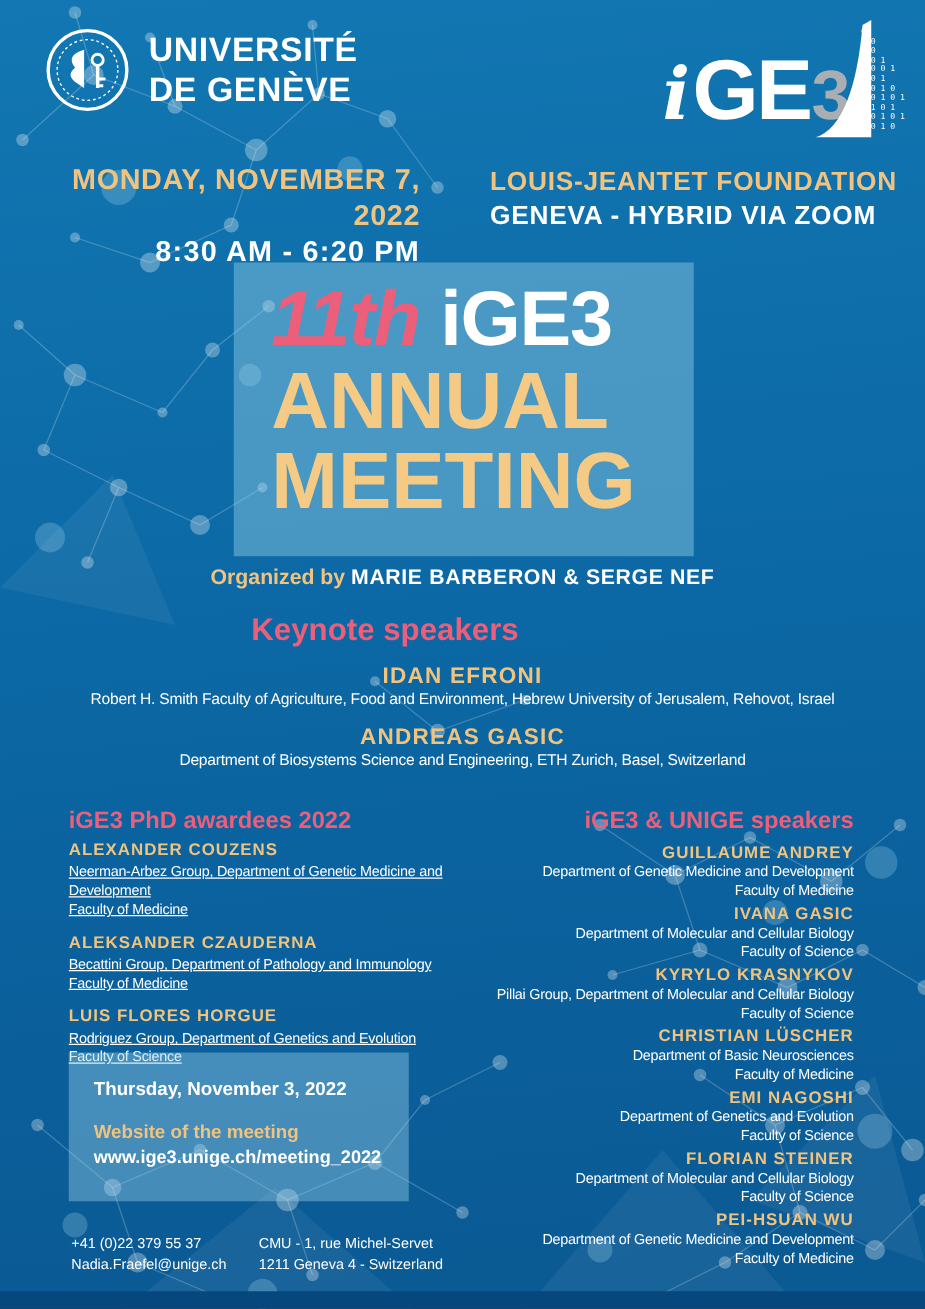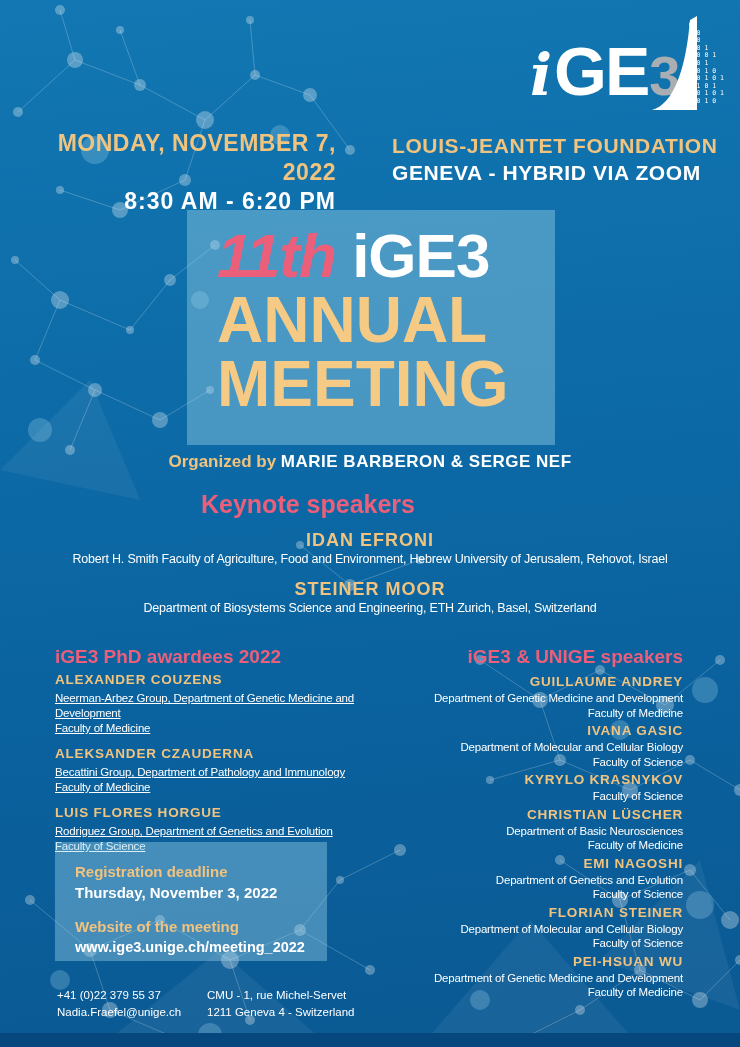--- a/index.html
+++ b/index.html
@@ -175,20 +175,35 @@
         <circle cx="200" cy="300" r="9"></circle>
       <circle cx="705" cy="690" r="13"></circle>
         <circle cx="620" cy="730" r="10"></circle>
       <circle cx="210" cy="1035" r="12"></circle>
         <circle cx="60" cy="980" r="10"></circle>
       <circle cx="700" cy="905" r="14"></circle>
         <circle cx="480" cy="1000" r="10"></circle>
     </g>
   </svg>
 
+  <div class="unige">
+    <svg width="72" height="72" viewBox="-40 -40 80 80">
+      <circle r="35" fill="none" stroke="#fff" stroke-width="3"></circle>
+      <circle r="27" fill="none" stroke="#fff" stroke-width="1.2" stroke-dasharray="2.5,2.5"></circle>
+      <path d="M-3,-18 Q-20,-13 -11,-2 Q-20,5 -9,12 L-3,16 Z" fill="#fff"></path>
+      <circle cx="9" cy="-9" r="5" fill="none" stroke="#fff" stroke-width="2.5"></circle>
+      <line x1="9" y1="-4" x2="9" y2="16" stroke="#fff" stroke-width="3"></line>
+      <line x1="9" y1="8" x2="16" y2="8" stroke="#fff" stroke-width="2.5"></line>
+      <line x1="9" y1="14" x2="14" y2="14" stroke="#fff" stroke-width="2.5"></line>
+    </svg>
+    <div class="unige-text">
+      <div>UNIVERSITÉ</div>
+      <div>DE GENÈVE</div>
+    </div>
+  </div>
 
   <div class="ige3">
     <div class="ige3-row">
       <span class="ige3-i">i</span>
       <span class="ige3-ge">GE</span>
       <span class="ige3-three">3</span>
     </div>
     <svg class="sail" width="46" height="94" viewBox="0 0 46 94">
       <path d="M0,94 C22,88 34,52 38,4 L45,0 L45,94 Z" fill="#fff"></path>
     </svg>
@@ -225,21 +240,21 @@
     <span class="org-prefix">Organized by </span><span class="org-names">MARIE BARBERON &amp; SERGE NEF</span>
   </div>
 
   <div class="kn-heading">Keynote speakers</div>
   <div class="kn-list">
     <div class="kn-entry">
       <div class="kn-name">IDAN EFRONI</div>
       <div class="kn-aff">Robert H. Smith Faculty of Agriculture, Food and Environment, Hebrew University of Jerusalem, Rehovot, Israel</div>
     </div>
     <div class="kn-entry">
-      <div class="kn-name">STEINER MOOR</div>
+      <div class="kn-name">ANDREAS GASIC</div>
       <div class="kn-aff">Department of Biosystems Science and Engineering, ETH Zurich, Basel, Switzerland</div>
     </div>
   </div>
 
   <div class="awardees">
     <div class="col-heading">iGE3 PhD awardees 2022</div>
     <div class="aw-entry">
       <div class="p-name">ALEXANDER COUZENS</div>
       <div class="p-aff">Neerman-Arbez Group, Department of Genetic Medicine and Development</div>
       <div class="p-aff">Faculty of Medicine</div>
@@ -263,20 +278,21 @@
       <div class="p-aff">Department of Genetic Medicine and Development</div>
       <div class="p-aff">Faculty of Medicine</div>
     </div>
     <div class="sp-entry">
       <div class="p-name">IVANA GASIC</div>
       <div class="p-aff">Department of Molecular and Cellular Biology</div>
       <div class="p-aff">Faculty of Science</div>
     </div>
     <div class="sp-entry">
       <div class="p-name">KYRYLO KRASNYKOV</div>
+      <div class="p-aff">Pillai Group, Department of Molecular and Cellular Biology</div>
       <div class="p-aff">Faculty of Science</div>
     </div>
     <div class="sp-entry">
       <div class="p-name">CHRISTIAN LÜSCHER</div>
       <div class="p-aff">Department of Basic Neurosciences</div>
       <div class="p-aff">Faculty of Medicine</div>
     </div>
     <div class="sp-entry">
       <div class="p-name">EMI NAGOSHI</div>
       <div class="p-aff">Department of Genetics and Evolution</div>
@@ -288,21 +304,20 @@
       <div class="p-aff">Faculty of Science</div>
     </div>
     <div class="sp-entry">
       <div class="p-name">PEI-HSUAN WU</div>
       <div class="p-aff">Department of Genetic Medicine and Development</div>
       <div class="p-aff">Faculty of Medicine</div>
     </div>
   </div>
 
   <div class="reg-box">
-    <div class="reg-gold">Registration deadline</div>
     <div class="reg-white">Thursday, November 3, 2022</div>
     <div class="reg-gap"></div>
     <div class="reg-gold">Website of the meeting</div>
     <div class="reg-url">www.ige3.unige.ch/meeting_2022</div>
   </div>
 
   <div class="footer-col1">
     <div>+41 (0)22 379 55 37</div>
     <div>Nadia.Fraefel@unige.ch</div>
   </div>

